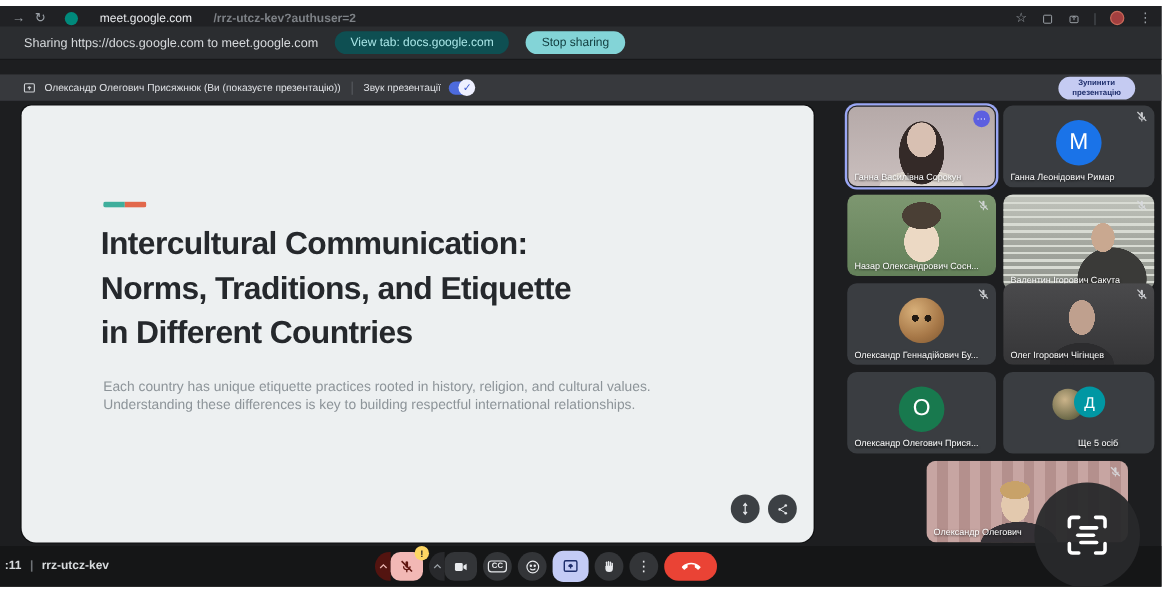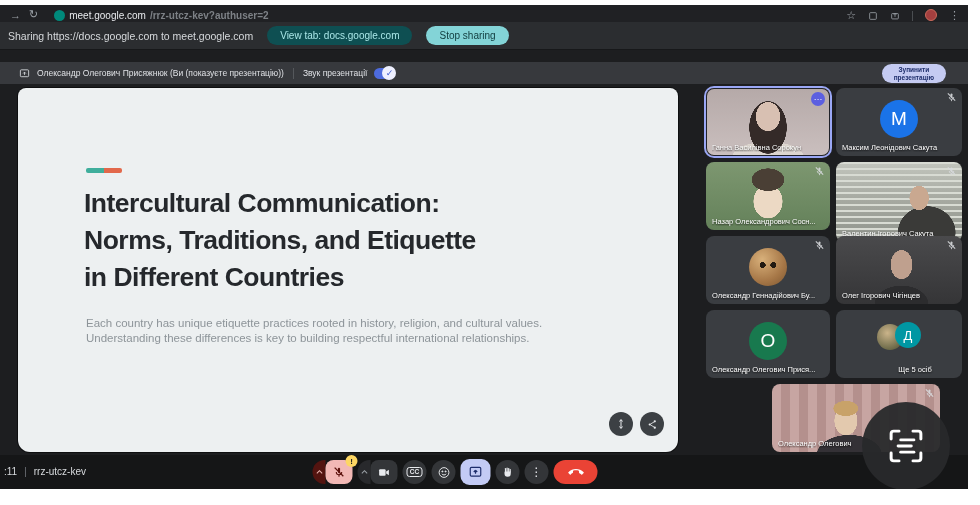--- a/index.html
+++ b/index.html
@@ -2,31 +2,31 @@
 <html><head>
 <meta charset="utf-8">
 <style>
   html,body{margin:0;padding:0;background:#ffffff;width:980px;height:505px;overflow:hidden;
     font-family:"Liberation Sans","DejaVu Sans",sans-serif;}
   .screen{position:absolute;left:0;top:5px;width:968px;height:484px;background:#1d1e20;overflow:hidden;}
 
   
   .browser-bar{position:absolute;left:0;top:0;width:100%;height:17px;background:#202124;display:flex;align-items:flex-end;padding:0 8px;box-sizing:border-box;color:#9aa0a6;font-size:11px;}
   .nav-ic{margin:0 6px 1px 2px;cursor:pointer;}
-  .omnibox{display:flex;align-items:center;gap:4px;margin:0 0 1px 10px;min-width:420px;}
+  .omnibox{display:flex;align-items:center;gap:18px;margin:0 0 1px 10px;min-width:420px;}
   .favicon{width:11px;height:11px;border-radius:50%;background:#00897b;display:inline-block;}
   .url-host{color:#e8eaed;font-size:10px;}
   .url-path{color:#7d8186;font-size:10px;font-weight:bold;}
   .browser-actions{margin-left:auto;display:flex;align-items:flex-end;gap:12px;padding-bottom:1px;}
   .browser-actions .bi{color:#9aa0a6;font-size:11px;line-height:11px;cursor:pointer;}
   .profile-dot{width:10px;height:10px;border-radius:50%;background:#a33f3f;border:1px solid #c96a5a;}
   .vdiv{width:1px;height:10px;background:#4a4d51;}
 
   
-  .share-bar{position:absolute;left:0;top:17px;width:100%;height:28px;background:#2b2d30;border-bottom:1px solid #17181a;display:flex;align-items:center;padding:0 8px;box-sizing:border-box;}
+  .share-bar{position:absolute;left:0;top:17px;width:100%;height:28px;background:#2b2d30;border-bottom:1px solid #17181a;display:flex;align-items:center;padding:0 20px;box-sizing:border-box;}
   .share-text{color:#d6d9dc;font-size:10.5px;margin-right:14px;}
   .pill{border-radius:12px;font-size:10px;padding:4px 13px;cursor:pointer;border:none;white-space:nowrap;}
   .view-tab{background:#0e4f52;color:#a9e6e7;margin-right:14px;}
   .stop-share{background:#83d4d7;color:#103b3d;}
 
   
   .present-bar{position:absolute;left:0;top:57px;width:100%;height:22px;background:#37393d;display:flex;align-items:center;padding:0 19px;box-sizing:border-box;color:#dfe1e5;font-size:8.5px;}
   .pb-icon{width:11px;height:11px;margin-right:7px;color:#cfd2d6;}
   .pb-div{width:1px;height:11px;background:#55585c;margin:0 9px;}
   .toggle{width:21px;height:11px;border-radius:7px;background:#4d6bdd;position:relative;margin-left:7px;cursor:pointer;}
@@ -50,21 +50,21 @@
   .tile-name.center{left:0;right:0;text-align:center;padding-left:32px;}
   .mic-off{position:absolute;top:4px;right:5px;width:11px;height:11px;color:#d9dbde;opacity:.9;}
   .tile-menu{position:absolute;top:4px;right:5px;width:14px;height:14px;border-radius:50%;background:#5c5fe0;color:#fff;display:flex;align-items:center;justify-content:center;font-size:8px;letter-spacing:.5px;cursor:pointer;}
   .avatar{position:absolute;left:50%;top:45%;transform:translate(-50%,-50%);width:38px;height:38px;border-radius:50%;color:#fff;font-size:19px;display:flex;align-items:center;justify-content:center;}
   .ov-wrap{position:absolute;left:50%;top:40%;transform:translate(-50%,-50%);width:44px;height:26px;}
   .ov-photo{position:absolute;left:0;top:0;width:26px;height:26px;border-radius:50%;background:radial-gradient(circle at 40% 35%,#cbb48a,#6e6b4a 70%,#4a4836);}
   .ov-letter{position:absolute;right:0;top:-2px;width:26px;height:26px;border-radius:50%;background:#0097a3;color:#fff;font-size:13px;display:flex;align-items:center;justify-content:center;}
 
   
   .bottom-bar{position:absolute;left:0;top:450px;width:100%;height:34px;background:#151617;}
-  .meet-info{position:absolute;left:4px;top:11px;color:#d7dadd;font-size:10px;display:flex;gap:7px;align-items:flex-end;}
+  .meet-info{position:absolute;left:4px;top:11px;color:#d7dadd;font-size:10px;display:flex;gap:7px;align-items:flex-end;font-weight:bold;}
   .meet-info .sep{color:#6f7377;}
   .controls{position:absolute;left:455px;top:4px;transform:translateX(-50%);display:flex;align-items:center;gap:5px;height:26px;}
   .split{display:flex;align-items:stretch;height:24px;}
   .seg-chev{width:13px;display:flex;align-items:center;justify-content:center;border-radius:12px 0 0 12px;cursor:pointer;}
   .seg-chev svg{width:8px;height:6px;}
   .mic-chev{background:#531410;color:#eab6b2;}
   .cam-chev{background:#28292c;color:#9aa0a6;}
   .key-btn{width:27px;height:24px;border-radius:8px;display:flex;align-items:center;justify-content:center;cursor:pointer;position:relative;}
   .mic-btn{background:#f2b8b5;color:#5e140f;border-radius:8px;}
   .cam-btn{background:#333538;color:#e8eaed;}
@@ -181,21 +181,21 @@
   <div class="tile" style="left:836px;top:83px;width:126px;height:68px;">
     <span class="mic-off">
       <svg viewBox="0 0 24 24" fill="currentColor">
           <rect x="10" y="3" width="4" height="10" rx="2"></rect>
           <path d="M7 11a5 5 0 0 0 10 0" fill="none" stroke="currentColor" stroke-width="2"></path>
           <line x1="12" y1="16" x2="12" y2="20" stroke="currentColor" stroke-width="2"></line>
           <line x1="4" y1="3" x2="20" y2="19" stroke="currentColor" stroke-width="2.4"></line>
         </svg>
     </span>
     <div class="avatar" style="background:#1a73e8">M</div>
-    <div class="tile-name">Максим Леонідович Сакута</div>
+    <div class="tile-name">Ганна Леонідович Римар</div>
   </div>
 
   <div class="tile" style="left:706px;top:157px;width:124px;height:68px;background:
       radial-gradient(ellipse 26px 18px at 50% 26%,#4a3f35 62%,rgba(0,0,0,0) 63%),
       radial-gradient(ellipse 24px 28px at 50% 58%,#ecd9c4 60%,rgba(0,0,0,0) 61%),
       linear-gradient(180deg,#7d9770,#64815a);">
     <span class="mic-off">
       <svg viewBox="0 0 24 24" fill="currentColor">
           <rect x="10" y="3" width="4" height="10" rx="2"></rect>
           <path d="M7 11a5 5 0 0 0 10 0" fill="none" stroke="currentColor" stroke-width="2"></path>

